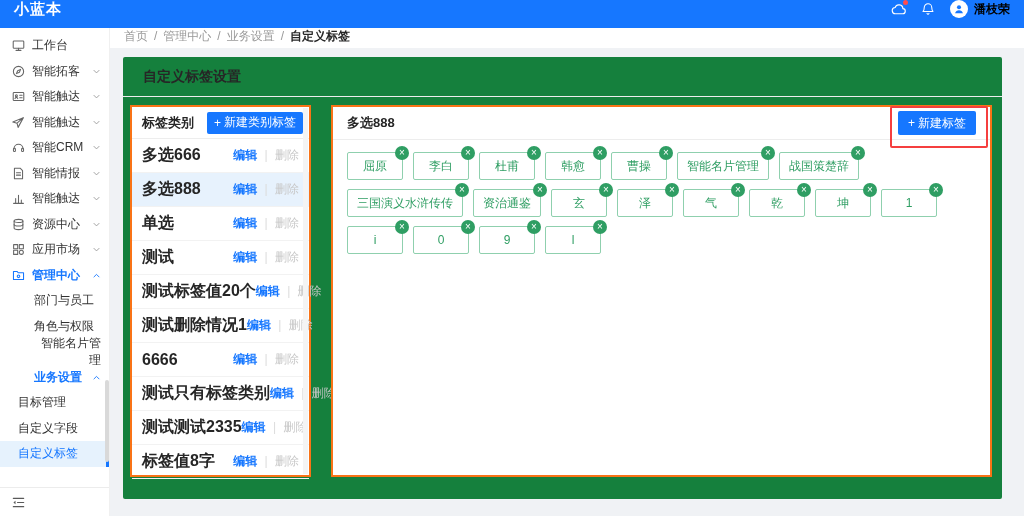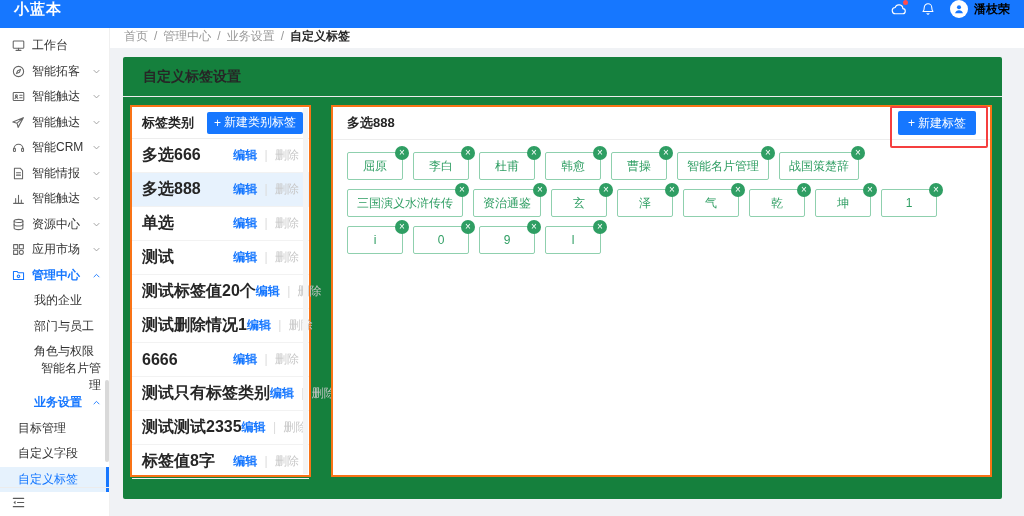--- a/index.html
+++ b/index.html
@@ -274,23 +274,20 @@
       </span>
       <span>管理中心</span>
       <span class="chev">
         <svg width="9" height="9" viewBox="0 0 16 16" fill="none" stroke="currentColor" stroke-width="1.6" stroke-linecap="round" stroke-linejoin="round">
             <path d="m3.5 10.5 4.5-4.5 4.5 4.5"></path>
           </svg>
       </span>
     </div>
 
     <div class="nav-item lvl2">
-      <span>我的企业</span>
-    </div>
-    <div class="nav-item lvl2">
       <span>部门与员工</span>
     </div>
     <div class="nav-item lvl2">
       <span>角色与权限</span>
     </div>
     <div class="nav-item lvl2">
       <span>智能名片管理</span>
     </div>
 
     <div class="nav-item lvl2 active-blue">

